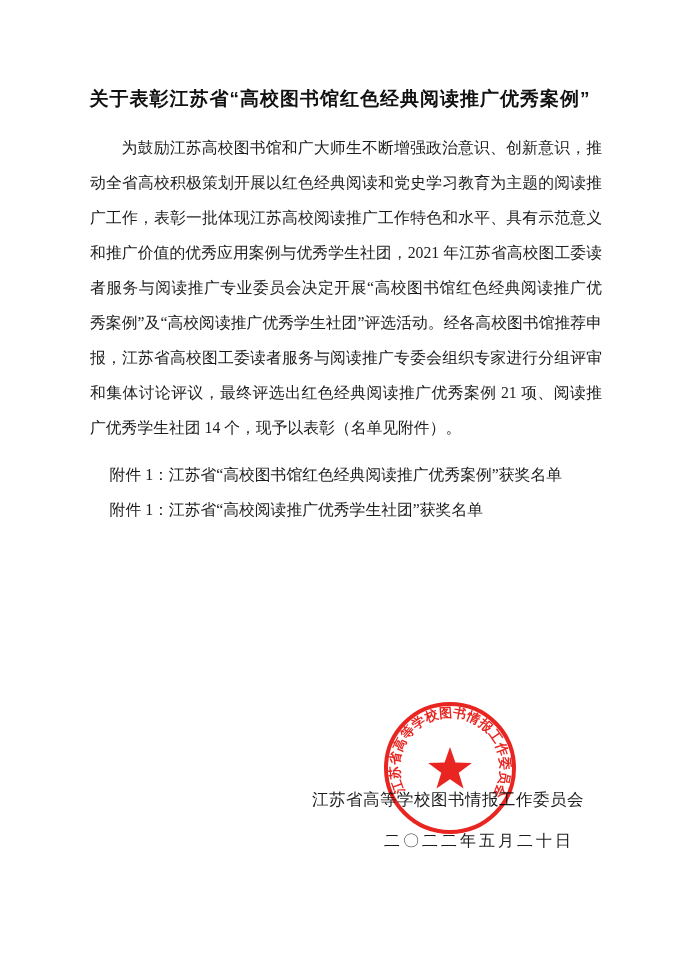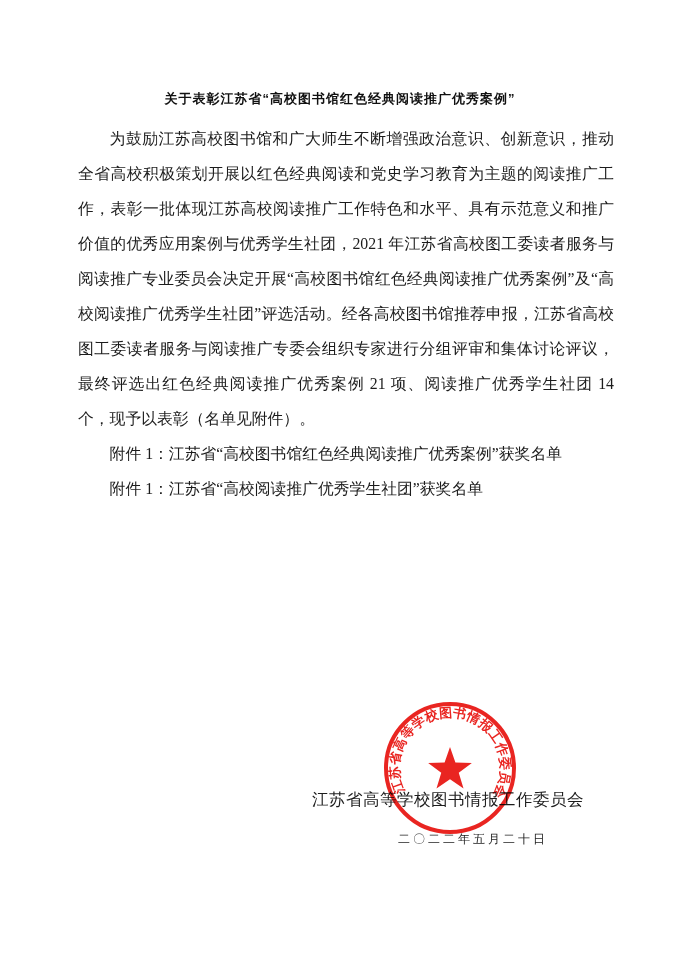--- a/index.html
+++ b/index.html
@@ -14,57 +14,57 @@
     background: #ffffff;
     overflow: hidden;
     color: #1c1c1c;
     font-family: "Liberation Serif", serif;
   }
   .doc-title {
     margin-top: 80px;
     text-align: center;
     font-family: "Liberation Sans", sans-serif;
     font-weight: 700;
-    font-size: 13px;
+    font-size: 19px;
     line-height: 38px;
     letter-spacing: 1px;
     color: #111111;
   }
   .doc-body {
     margin: 3px 66px 0 78px;
     font-size: 15.8px;
     line-height: 35px;
     color: #1c1c1c;
   }
   .salutation {
     text-align: left;
   }
   .para {
-    margin: 0;
+    margin: 12px;
     text-indent: 2em;
     text-align: justify;
     text-justify: inter-character;
   }
   .attachment {
     text-indent: 2em;
     text-align: left;
   }
   .signature-line {
     position: absolute;
     top: 789px;
     right: 96px;
     font-size: 16.5px;
     letter-spacing: 0.5px;
     color: #1c1c1c;
   }
   .date-line {
     position: absolute;
     top: 831px;
-    right: 132px;
-    font-size: 12px;
+    right: 106px;
+    font-size: 16px;
     letter-spacing: 3px;
     color: #1c1c1c;
   }
   .seal {
     position: absolute;
     left: 375px;
     top: 693px;
     width: 150px;
     height: 150px;
     mix-blend-mode: multiply;

